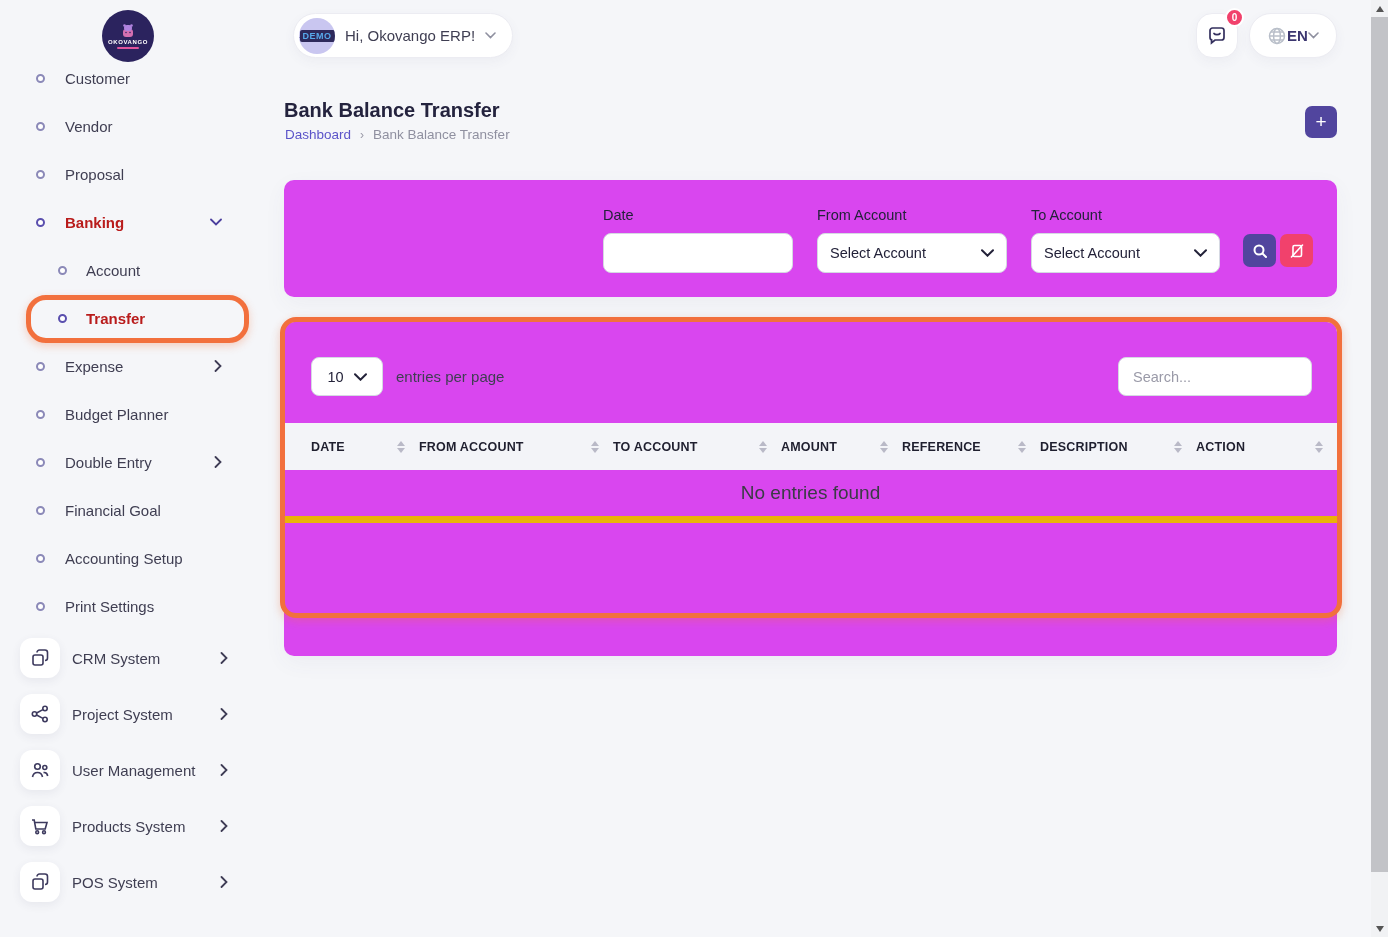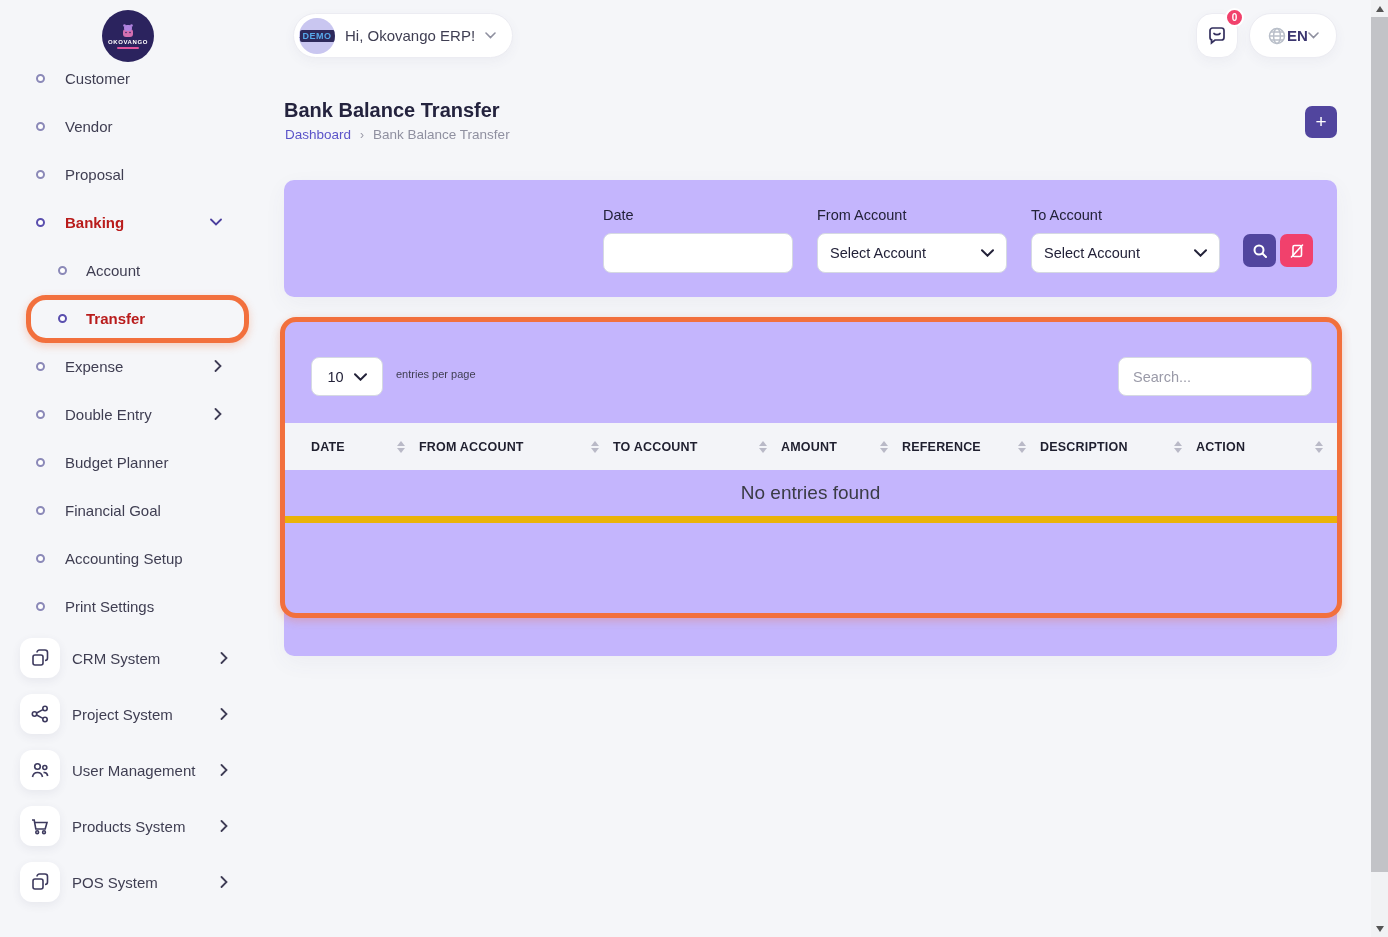--- a/index.html
+++ b/index.html
@@ -71,39 +71,39 @@
   .page-title { position:absolute; left:284px; top:99px; font-size:20px; font-weight:600; color:#24233e; }
   .breadcrumb { position:absolute; left:285px; top:127px; font-size:13.5px; display:flex; gap:9px; align-items:center; }
   .bc-link { color:#5b54c9; cursor:pointer; }
   .bc-sep { color:#9a9aa8; font-size:12px; }
   .bc-cur { color:#8f90a0; }
   .add-btn { position:absolute; left:1305px; top:106px; width:32px; height:32px;
     background:#51459e; border-radius:7px; color:#fff; font-size:19px; border:none;
     display:flex; align-items:center; justify-content:center; cursor:pointer; }
 
   
-  .card { position:absolute; background:#c4b5fd; border-radius:10px;
+  .card { position:absolute; background:#d946ef; border-radius:10px;
     box-shadow:0 7px 22px rgba(70,70,120,.05); }
   .filter-card { left:284px; top:180px; width:1053px; height:117px; }
   .f-label { position:absolute; font-size:14.5px; color:#232239; }
   .f-input, .f-select { position:absolute; height:40px; background:#fff;
     border:1px solid #d5d9e2; border-radius:8px; font-size:14.5px; color:#232239;
     padding:0 12px; outline:none; }
   .f-select { display:flex; align-items:center; justify-content:space-between; cursor:pointer; }
   .sq-btn { position:absolute; width:33px; height:33px; border:none; border-radius:7px;
     display:flex; align-items:center; justify-content:center; cursor:pointer; }
   .sq-purple { background:#51459e; }
   .sq-pink { background:#f1416c; }
 
   .table-card { left:284px; top:322px; width:1053px; height:334px; z-index:10; }
   .entries-select { position:absolute; left:27px; top:35px; width:72px; height:39px;
     border:1px solid #d5d9e2; border-radius:8px; background:#fff; display:flex;
     align-items:center; justify-content:center; gap:10px; font-size:14.5px;
     color:#232239; cursor:pointer; }
-  .entries-label { position:absolute; left:112px; top:46px; font-size:11px; color:#3f3e52; }
+  .entries-label { position:absolute; left:112px; top:46px; font-size:15px; color:#3f3e52; }
   .search-input { position:absolute; right:25px; top:35px; width:194px; height:39px;
     border:1px solid #d5d9e2; border-radius:8px; font-size:14.5px; color:#232239;
     padding:0 14px; outline:none; }
   .search-input::placeholder { color:#9a9aa8; }
 
   .thead { position:absolute; left:0; top:101px; width:1053px; height:47px;
     background:#f3f4f8; display:grid;
     grid-template-columns:135px 194px 168px 121px 138px 156px 1fr; }
   .th { display:flex; align-items:center; justify-content:space-between;
     padding-right:14px; cursor:pointer; }
@@ -179,30 +179,30 @@
       <span class="ring"></span>
       <span class="lbl">Expense</span>
       <span class="chev">
         <svg width="8" height="12" viewBox="0 0 8 12">
             <path d="M1.5 1l5 5-5 5" fill="none" stroke="#3e3c55" stroke-width="1.8" stroke-linecap="round"></path>
           </svg>
       </span>
     </div>
     <div class="mi">
       <span class="ring"></span>
+      <span class="lbl">Budget Planner</span>
+    </div>
+    <div class="mi">
+      <span class="ring"></span>
       <span class="lbl">Double Entry</span>
       <span class="chev">
         <svg width="8" height="12" viewBox="0 0 8 12">
             <path d="M1.5 1l5 5-5 5" fill="none" stroke="#3e3c55" stroke-width="1.8" stroke-linecap="round"></path>
           </svg>
       </span>
-    </div>
-    <div class="mi">
-      <span class="ring"></span>
-      <span class="lbl">Budget Planner</span>
     </div>
     <div class="mi">
       <span class="ring"></span>
       <span class="lbl">Financial Goal</span>
     </div>
     <div class="mi">
       <span class="ring"></span>
       <span class="lbl">Accounting Setup</span>
     </div>
     <div class="mi">

